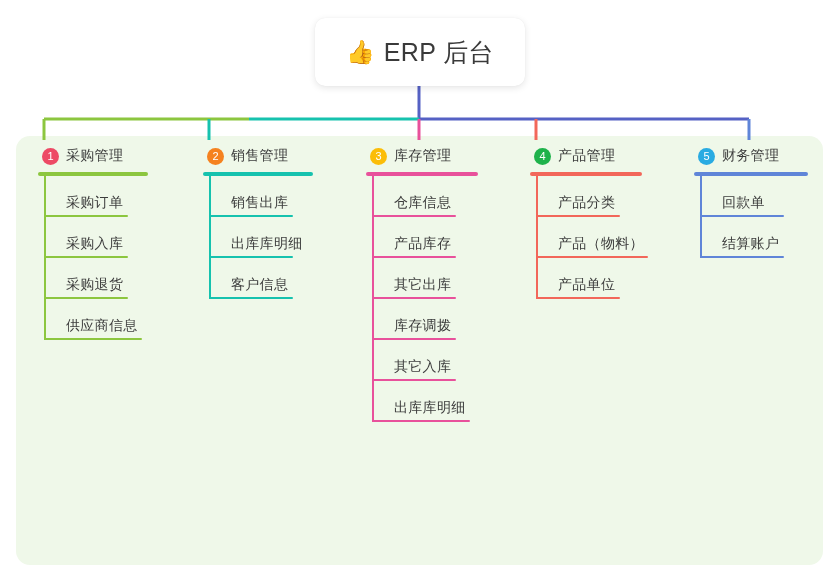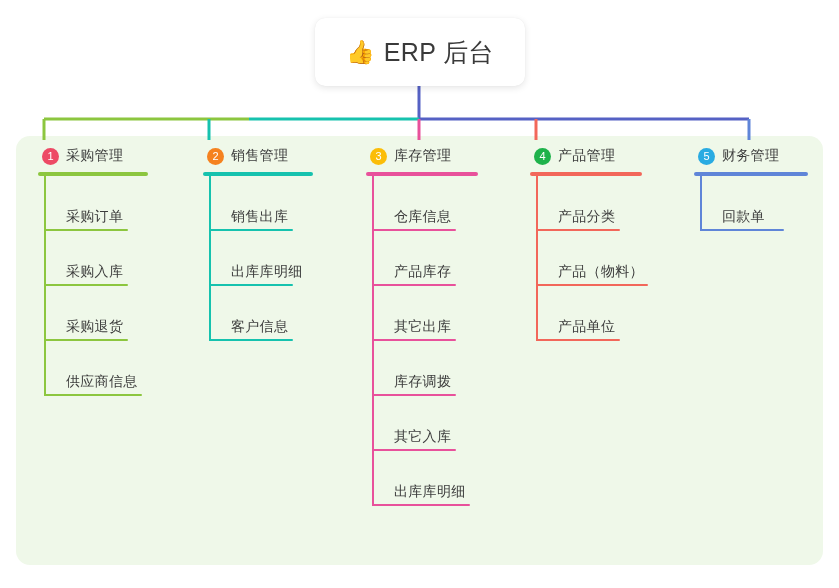--- a/index.html
+++ b/index.html
@@ -107,21 +107,21 @@
   }
   .leaf-spine {
     position: absolute;
     left: 0;
     top: 0;
     bottom: 0;
     width: 2px;
   }
   .leaf {
     position: relative;
-    height: 55px;
+    height: 41px;
     box-sizing: border-box;
     display: flex;
     align-items: flex-end;
     padding-left: 22px;
     padding-bottom: 5px;
   }
   .leaf-text {
     font-size: 14px;
     color: #3c3c3c;
     white-space: nowrap;
@@ -269,15 +269,19 @@
         <span class="badge" style="background: rgb(41, 171, 226);">5</span>
         <span class="col-title">财务管理</span>
       </div>
       <div class="col-rule" style="background: rgb(95, 133, 216); width: 114px;"></div>
       <div class="leaf-list">
         <div class="leaf-spine" style="background: rgb(95, 133, 216);"></div>
         <div class="leaf">
           <span class="leaf-text">回款单</span>
           <div class="leaf-rule" style="background: rgb(95, 133, 216); width: 84px;"></div>
         </div>
+        <div class="leaf">
+          <span class="leaf-text">结算账户</span>
+          <div class="leaf-rule" style="background: rgb(95, 133, 216); width: 84px;"></div>
+        </div>
       </div>
     </div>
   </div>
 
 </body></html>

